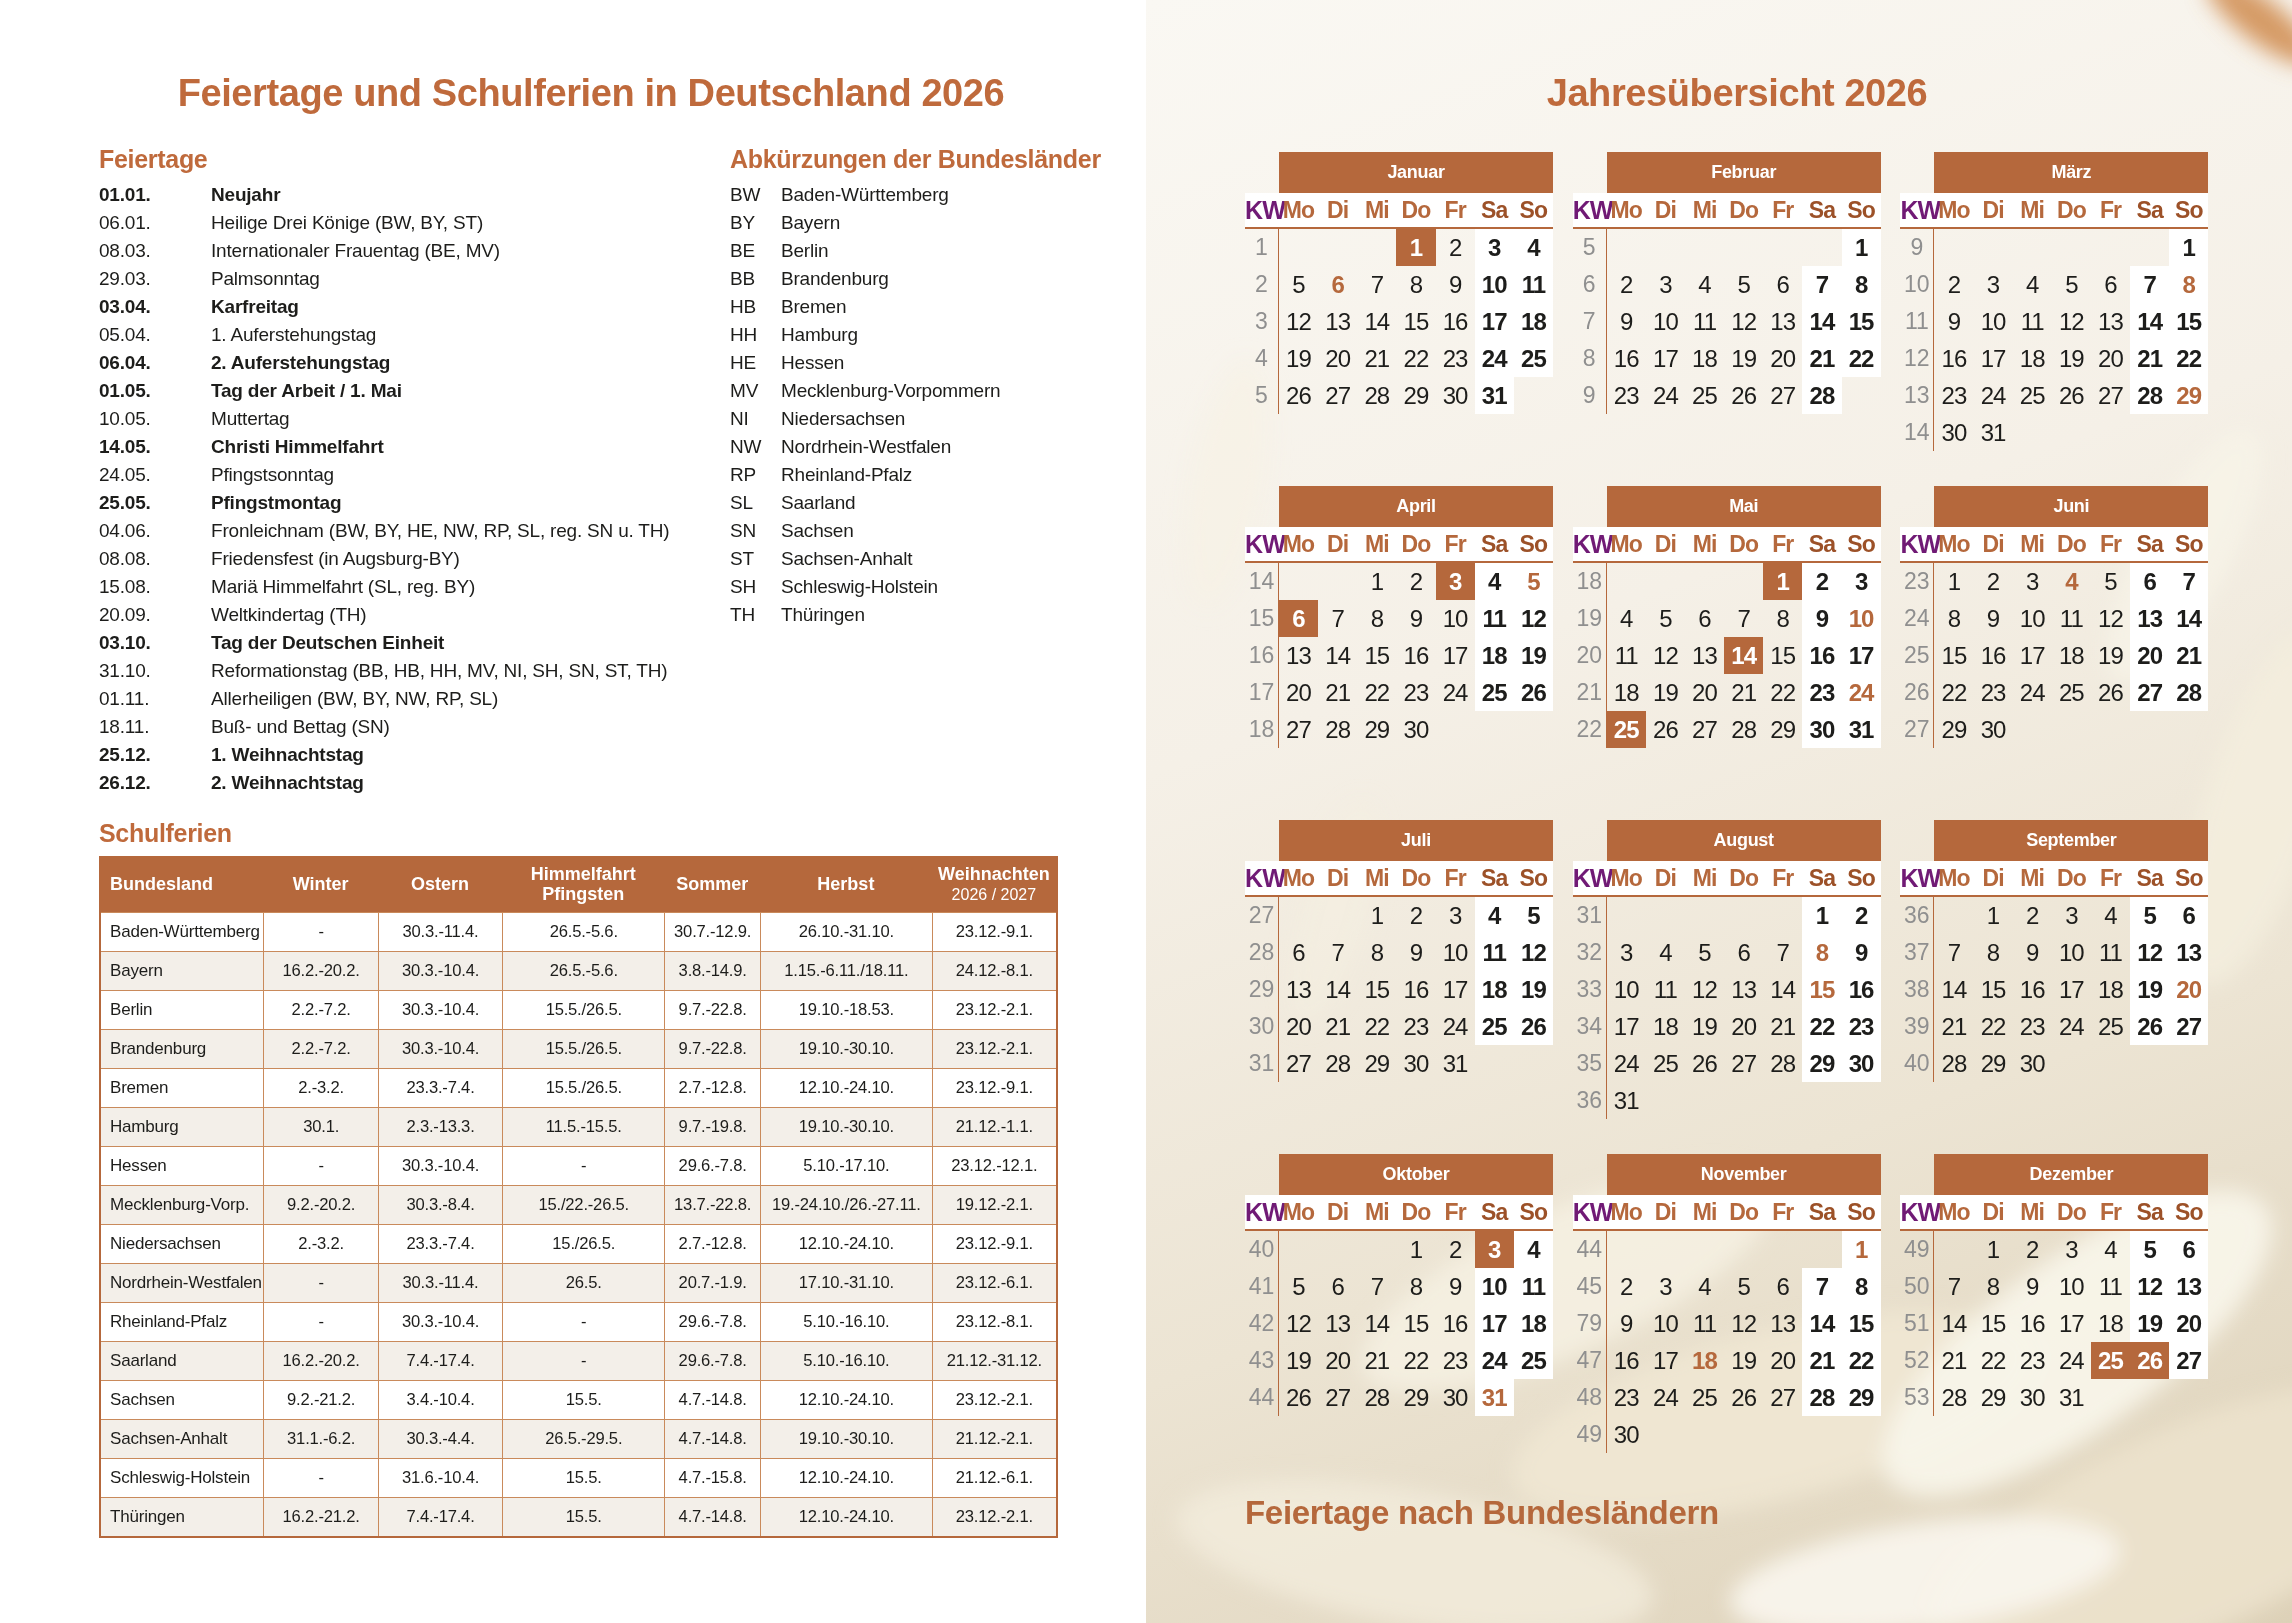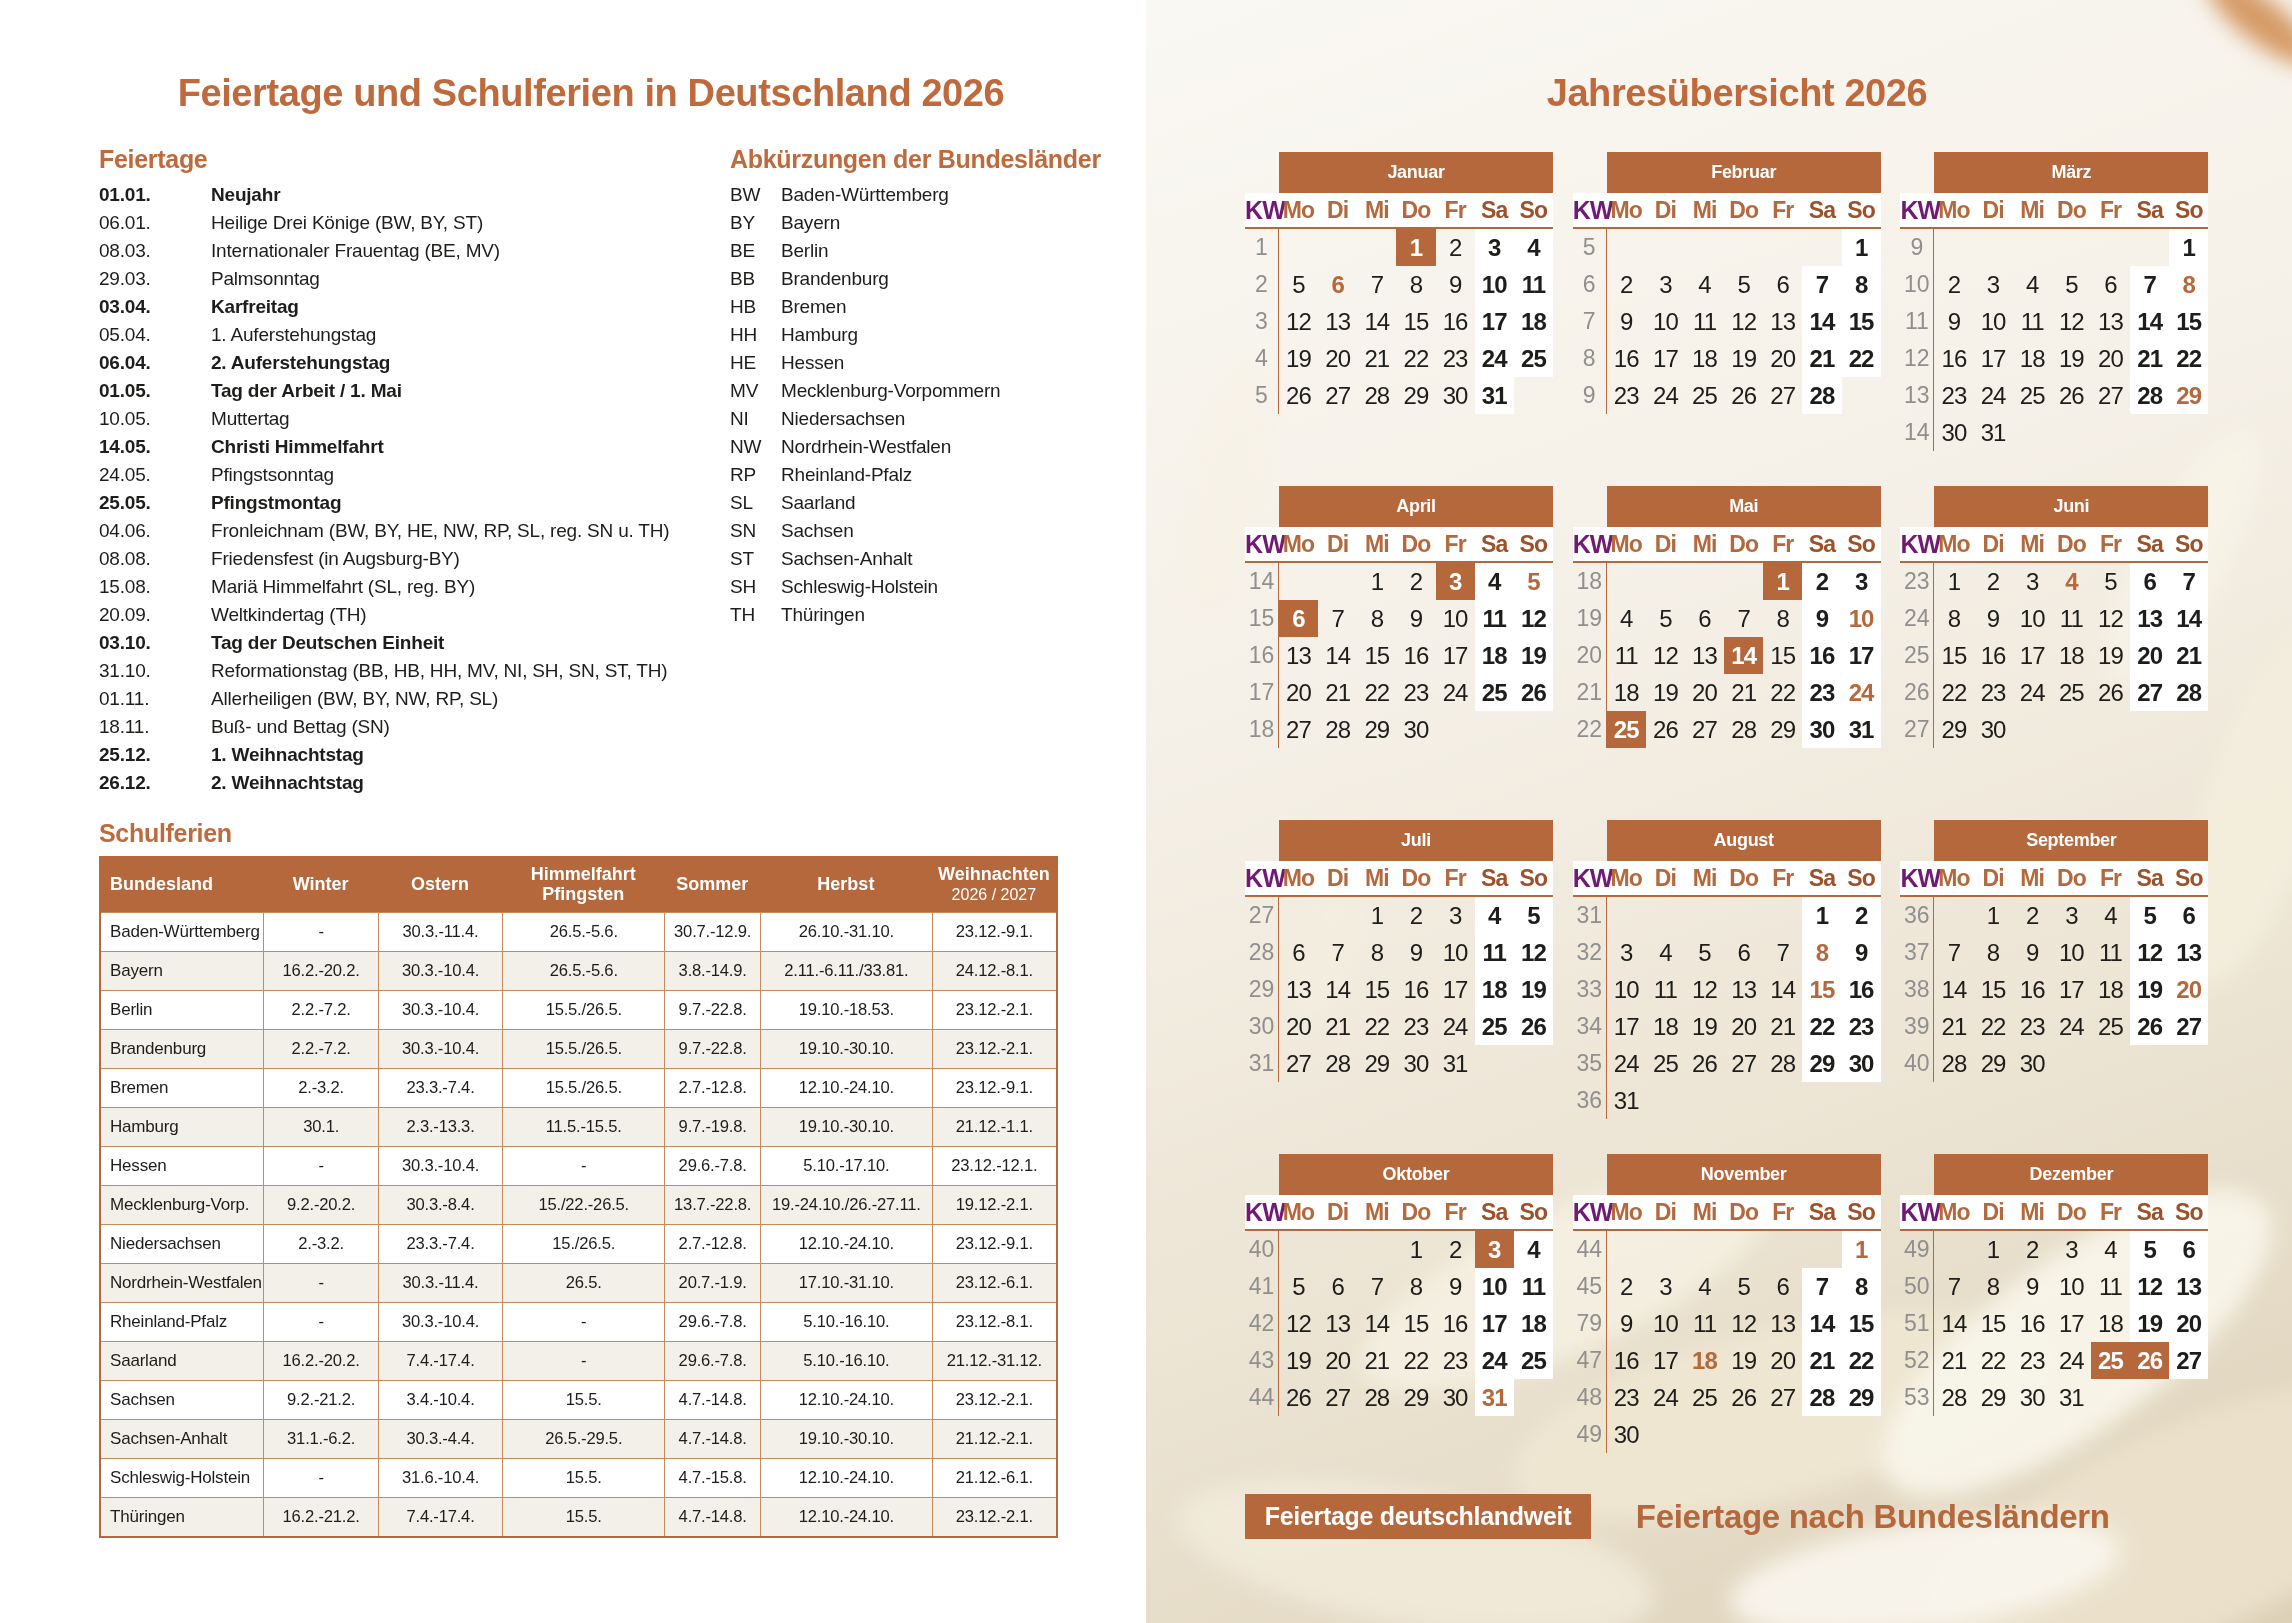--- a/index.html
+++ b/index.html
@@ -269,21 +269,21 @@
             <div class="ft-cell">30.7.-12.9.</div>
             <div class="ft-cell">26.10.-31.10.</div>
             <div class="ft-cell">23.12.-9.1.</div>
           </div>
           <div class="ft-row">
             <div class="ft-cell first">Bayern</div>
             <div class="ft-cell">16.2.-20.2.</div>
             <div class="ft-cell">30.3.-10.4.</div>
             <div class="ft-cell">26.5.-5.6.</div>
             <div class="ft-cell">3.8.-14.9.</div>
-            <div class="ft-cell">2.11.-6.11./33.81.</div>
+            <div class="ft-cell">1.15.-6.11./18.11.</div>
             <div class="ft-cell">24.12.-8.1.</div>
           </div>
           <div class="ft-row">
             <div class="ft-cell first">Berlin</div>
             <div class="ft-cell">2.2.-7.2.</div>
             <div class="ft-cell">30.3.-10.4.</div>
             <div class="ft-cell">15.5./26.5.</div>
             <div class="ft-cell">9.7.-22.8.</div>
             <div class="ft-cell">19.10.-18.53.</div>
             <div class="ft-cell">23.12.-2.1.</div>
@@ -1112,19 +1112,18 @@
             <div class="m-day">29</div>
             <div class="m-day">30</div>
             <div class="m-day">31</div>
             <div class="m-day empty"></div>
             <div class="m-day empty"></div>
             <div class="m-day empty"></div>
           </div>
         </div>
       </div>
     <div class="legend">
-      <span class="legend-national">Feiertage deutschlandweit</span>
       <span class="legend-state">Feiertage nach Bundesländern</span>
     </div>
   </section>
 
 </div>
 
 
 </body></html>

